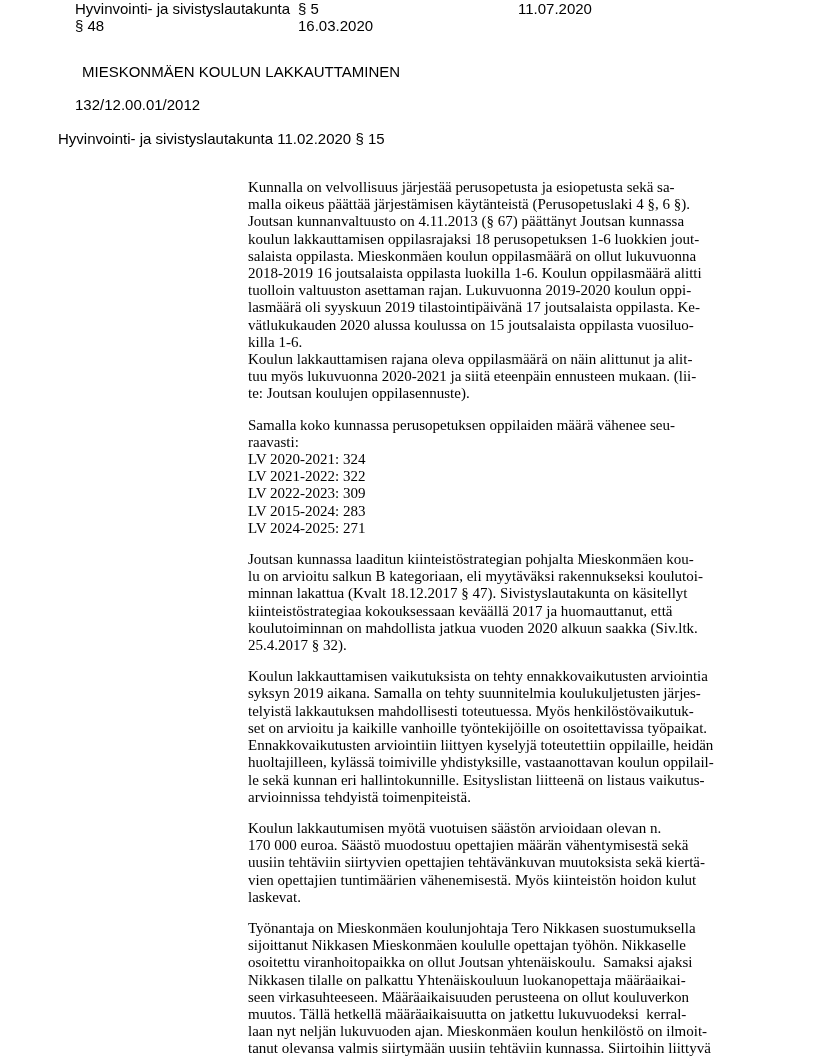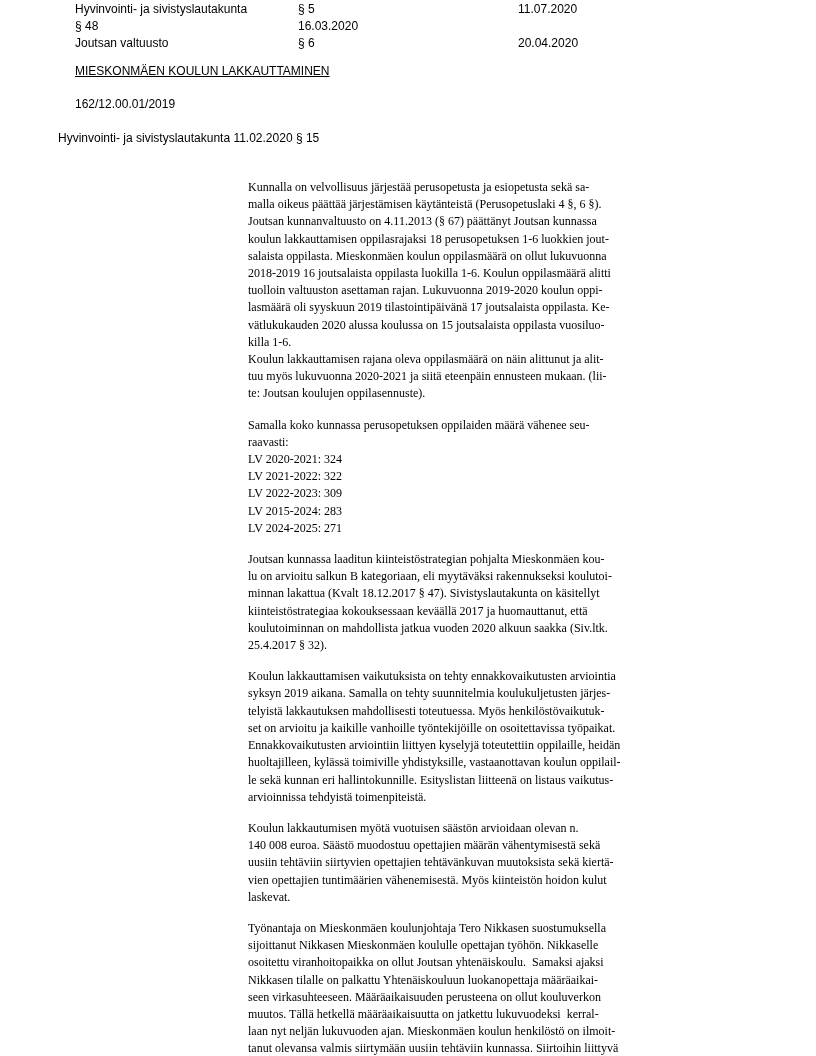--- a/index.html
+++ b/index.html
@@ -3,31 +3,31 @@
 <meta charset="utf-8">
 <style>
   html, body { margin: 0; padding: 0; background: #ffffff; }
   .page {
     position: relative;
     width: 816px;
     height: 1056px;
     background: #ffffff;
     color: #000000;
     font-family: "Liberation Sans", "DejaVu Sans", sans-serif;
-    font-size: 12px;
+    font-size: 15px;
     overflow: hidden;
   }
   .ref-table { position: absolute; left: 75px; top: 1px; }
   .ref-row {
     display: grid;
     grid-template-columns: 223px 220px auto;
     line-height: 16.8px;
     white-space: nowrap;
   }
-  .doc-title   { position: absolute; left: 75px; top: 63px;  line-height: 17px; white-space: nowrap; text-decoration: underline; }
+  .doc-title   { position: absolute; left: 82px; top: 63px;  line-height: 17px; white-space: nowrap; }
   .case-number { position: absolute; left: 75px; top: 96px;  line-height: 17px; white-space: nowrap; }
   .section-ref { position: absolute; left: 58px; top: 130px; line-height: 17px; white-space: nowrap; }
   .body-col { position: absolute; left: 248px; top: 166px; width: 560px; }
   .body-col p {
     margin: 13px 0 14px 0;
     white-space: pre-wrap;
     line-height: 17.2px;
     font-family: Liberation Serif, serif;
   }
 </style>
@@ -39,29 +39,24 @@
   <div class="ref-table">
     <div class="ref-row">
       <span>Hyvinvointi- ja sivistyslautakunta</span>
       <span>§ 5</span>
       <span>11.07.2020</span>
     </div>
     <div class="ref-row">
       <span>§ 48</span>
       <span>16.03.2020</span>
     </div>
-    <div class="ref-row">
-      <span>Joutsan valtuusto</span>
-      <span>§ 6</span>
-      <span>20.04.2020</span>
-    </div>
   </div>
 
   <div class="doc-title">MIESKONMÄEN KOULUN LAKKAUTTAMINEN</div>
-  <div class="case-number">162/12.00.01/2019</div>
+  <div class="case-number">132/12.00.01/2012</div>
   <div class="section-ref">Hyvinvointi- ja sivistyslautakunta 11.02.2020 § 15</div>
 
   <div class="body-col">
     <p>Kunnalla on velvollisuus järjestää perusopetusta ja esiopetusta sekä sa-
 malla oikeus päättää järjestämisen käytänteistä (Perusopetuslaki 4 §, 6 §).
 Joutsan kunnanvaltuusto on 4.11.2013 (§ 67) päättänyt Joutsan kunnassa
 koulun lakkauttamisen oppilasrajaksi 18 perusopetuksen 1-6 luokkien jout-
 salaista oppilasta. Mieskonmäen koulun oppilasmäärä on ollut lukuvuonna
 2018-2019 16 joutsalaista oppilasta luokilla 1-6. Koulun oppilasmäärä alitti
 tuolloin valtuuston asettaman rajan. Lukuvuonna 2019-2020 koulun oppi-
@@ -86,21 +81,21 @@
 25.4.2017 § 32).</p>
     <p>Koulun lakkauttamisen vaikutuksista on tehty ennakkovaikutusten arviointia
 syksyn 2019 aikana. Samalla on tehty suunnitelmia koulukuljetusten järjes-
 telyistä lakkautuksen mahdollisesti toteutuessa. Myös henkilöstövaikutuk-
 set on arvioitu ja kaikille vanhoille työntekijöille on osoitettavissa työpaikat.
 Ennakkovaikutusten arviointiin liittyen kyselyjä toteutettiin oppilaille, heidän
 huoltajilleen, kylässä toimiville yhdistyksille, vastaanottavan koulun oppilail-
 le sekä kunnan eri hallintokunnille. Esityslistan liitteenä on listaus vaikutus-
 arvioinnissa tehdyistä toimenpiteistä.</p>
     <p>Koulun lakkautumisen myötä vuotuisen säästön arvioidaan olevan n.
-140 008 euroa. Säästö muodostuu opettajien määrän vähentymisestä sekä
+170 000 euroa. Säästö muodostuu opettajien määrän vähentymisestä sekä
 uusiin tehtäviin siirtyvien opettajien tehtävänkuvan muutoksista sekä kiertä-
 vien opettajien tuntimäärien vähenemisestä. Myös kiinteistön hoidon kulut
 laskevat.</p>
     <p>Työnantaja on Mieskonmäen koulunjohtaja Tero Nikkasen suostumuksella
 sijoittanut Nikkasen Mieskonmäen koululle opettajan työhön. Nikkaselle
 osoitettu viranhoitopaikka on ollut Joutsan yhtenäiskoulu.  Samaksi ajaksi
 Nikkasen tilalle on palkattu Yhtenäiskouluun luokanopettaja määräaikai-
 seen virkasuhteeseen. Määräaikaisuuden perusteena on ollut kouluverkon
 muutos. Tällä hetkellä määräaikaisuutta on jatkettu lukuvuodeksi  kerral-
 laan nyt neljän lukuvuoden ajan. Mieskonmäen koulun henkilöstö on ilmoit-

